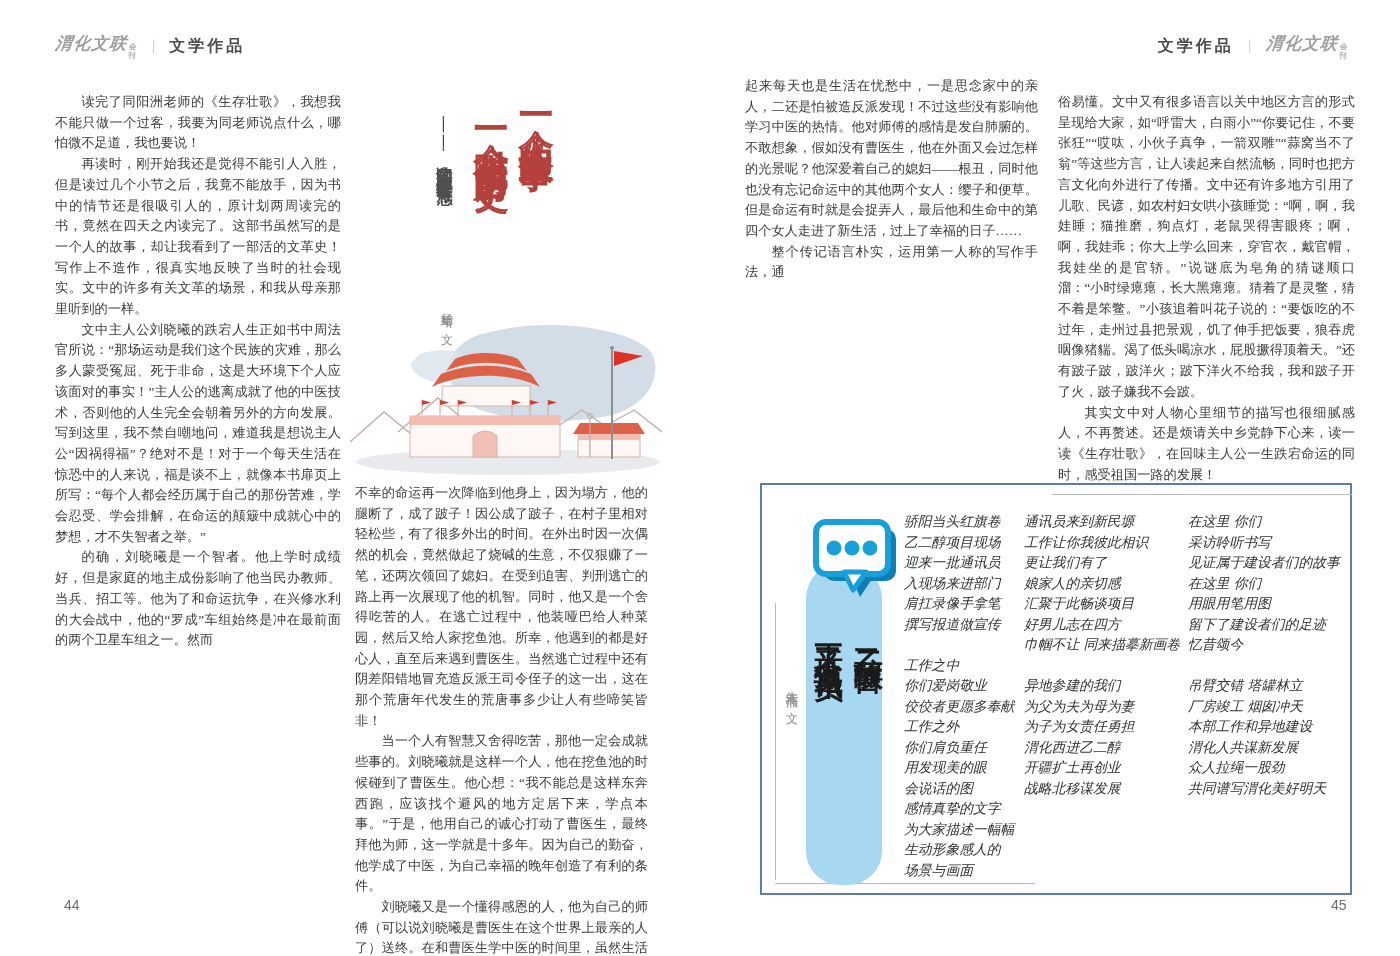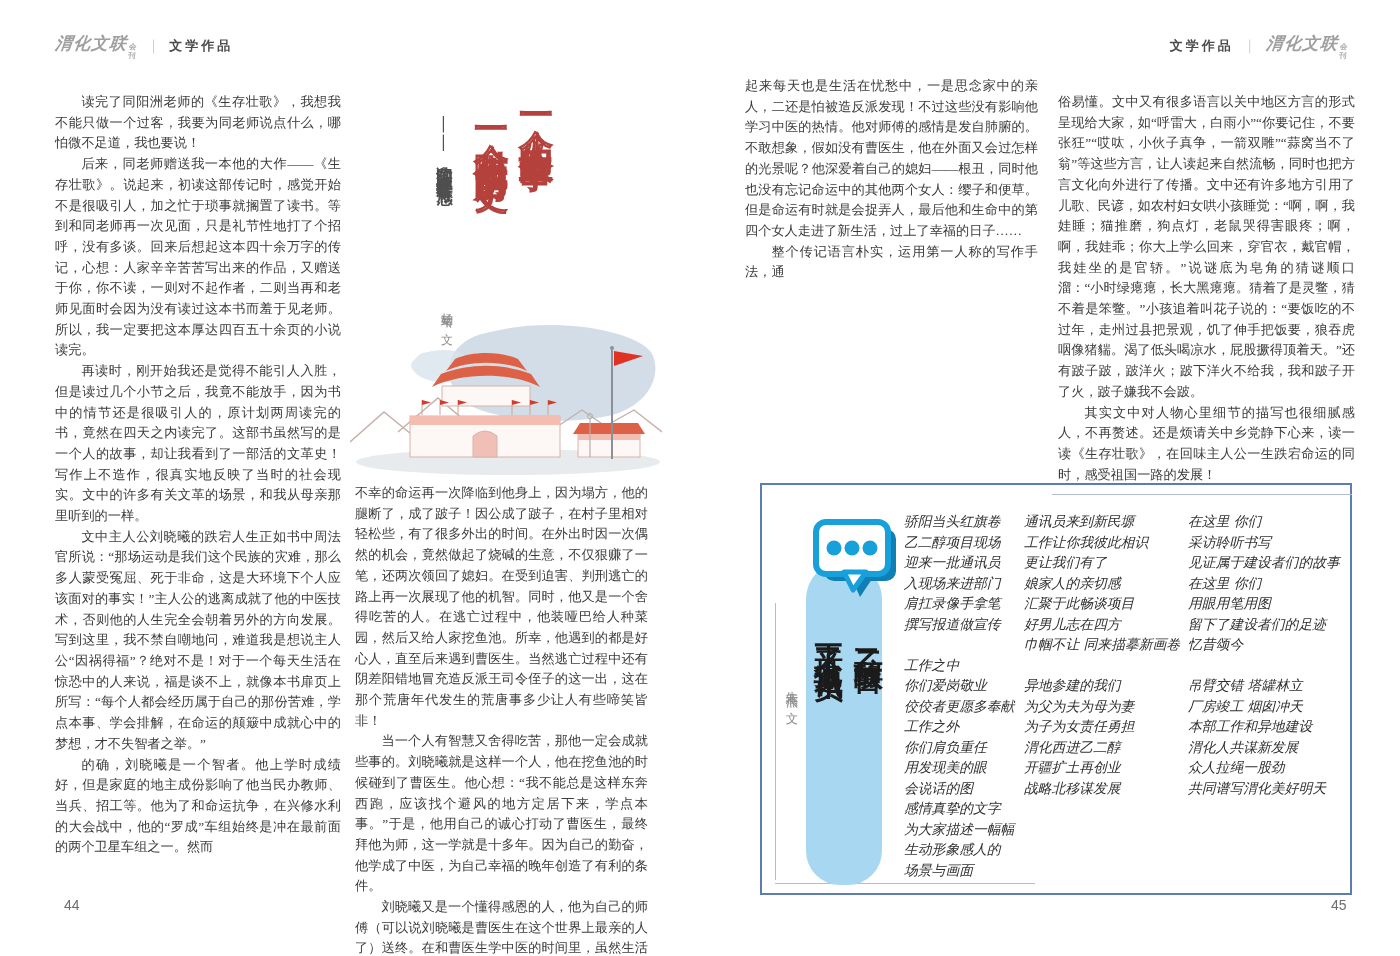--- a/index.html
+++ b/index.html
@@ -9,21 +9,21 @@
   }
   
   .hdr{position:absolute;top:32px;display:flex;align-items:center;gap:9px;}
   .hdr-left{left:55px;}
   .hdr-right{right:52px;}
   .logo{font-family:"DejaVu Serif","Liberation Serif",serif;font-style:italic;font-weight:bold;
         font-size:17px;color:#9f9f9f;letter-spacing:1px;transform:skewX(-6deg);}
   .logo-sub{display:inline-flex;flex-direction:column;font-size:7.5px;color:#ababab;
         line-height:1.15;font-style:normal;transform:none;margin-left:2px;}
   .hdr-div{color:#c9c9c9;font-size:14px;font-family:"Liberation Sans","DejaVu Sans",sans-serif;}
-  .section-label{font-family:"Liberation Sans","DejaVu Sans",sans-serif;font-size:13px;
+  .section-label{font-family:"Liberation Sans","DejaVu Sans",sans-serif;font-size:16px;
         color:#4c4c4c;letter-spacing:3px;font-weight:bold;}
   
   .col{position:absolute;text-align:justify;font-size:13.2px;line-height:20.7px;color:#3b3b3b;}
   .para{margin:0;text-indent:2em;}
   .para.cont{text-indent:0;}
   #colA{left:55px;top:92px;width:286px;}
   #colB{left:355px;top:483px;width:293px;}
   #colC{left:745px;top:76px;width:293px;}
   #colD{left:1058px;top:92px;width:297px;}
   
@@ -100,23 +100,22 @@
     <span class="section-label">文学作品</span>
     <span class="hdr-div">｜</span>
     <span class="logo"><span>渭化文联</span><span class="logo-sub">
           <span>会</span>
           <span>刊</span>
         </span></span>
   </div>
 
   <div id="colA" class="col">
       <p class="para">读完了同阳洲老师的《生存壮歌》，我想我不能只做一个过客，我要为同老师说点什么，哪怕微不足道，我也要说！</p>
-      <p class="para">后来，同老师赠送我一本他的大作——《生存壮歌》。说起来，初读这部传记时，感觉开始不是很吸引人，加之忙于琐事就搁置了读书。等到和同老师再一次见面，只是礼节性地打了个招呼，没有多谈。回来后想起这本四十余万字的传记，心想：人家辛辛苦苦写出来的作品，又赠送于你，你不读，一则对不起作者，二则当再和老师见面时会因为没有读过这本书而羞于见老师。所以，我一定要把这本厚达四百五十余页的小说读完。</p>
       <p class="para">再读时，刚开始我还是觉得不能引人入胜，但是读过几个小节之后，我竟不能放手，因为书中的情节还是很吸引人的，原计划两周读完的书，竟然在四天之内读完了。这部书虽然写的是一个人的故事，却让我看到了一部活的文革史！写作上不造作，很真实地反映了当时的社会现实。文中的许多有关文革的场景，和我从母亲那里听到的一样。</p>
-      <p class="para">文中主人公刘晓曦的跌宕人生正如书中周法官所说：“那场运动是我们这个民族的灾难，那么多人蒙受冤屈、死于非命，这是大环境下个人应该面对的事实！”主人公的逃离成就了他的中医技术，否则他的人生完全会朝着另外的方向发展。写到这里，我不禁自嘲地问，难道我是想说主人公“因祸得福”？绝对不是！对于一个每天生活在惊恐中的人来说，福是谈不上，就像本书扉页上所写：“每个人都会经历属于自己的那份苦难，学点本事、学会排解，在命运的颠簸中成就心中的梦想，才不失智者之举。”</p>
+      <p class="para">文中主人公刘晓曦的跌宕人生正如书中周法官所说：“那场运动是我们这个民族的灾难，那么多人蒙受冤屈、死于非命，这是大环境下个人应该面对的事实！”主人公的逃离成就了他的中医技术，否则他的人生完全会朝着另外的方向发展。写到这里，我不禁自嘲地问，难道我是想说主人公“因祸得福”？绝对不是！对于一个每天生活在惊恐中的人来说，福是谈不上，就像本书扉页上所写：“每个人都会经历属于自己的那份苦难，学会忍受、学会排解，在命运的颠簸中成就心中的梦想，才不失智者之举。”</p>
       <p class="para">的确，刘晓曦是一个智者。他上学时成绩好，但是家庭的地主成份影响了他当民办教师、当兵、招工等。他为了和命运抗争，在兴修水利的大会战中，他的“罗成”车组始终是冲在最前面的两个卫星车组之一。然而</p>
     </div>
   <div id="colB" class="col">
       <p class="para cont">不幸的命运再一次降临到他身上，因为塌方，他的腿断了，成了跛子！因公成了跛子，在村子里相对轻松些，有了很多外出的时间。在外出时因一次偶然的机会，竟然做起了烧碱的生意，不仅狠赚了一笔，还两次领回了媳妇。在受到迫害、判刑逃亡的路上再一次展现了他的机智。同时，他又是一个舍得吃苦的人。在逃亡过程中，他装哑巴给人种菜园，然后又给人家挖鱼池。所幸，他遇到的都是好心人，直至后来遇到曹医生。当然逃亡过程中还有阴差阳错地冒充造反派王司令侄子的这一出，这在那个荒唐年代发生的荒唐事多少让人有些啼笑皆非！</p>
       <p class="para">当一个人有智慧又舍得吃苦，那他一定会成就些事的。刘晓曦就是这样一个人，他在挖鱼池的时候碰到了曹医生。他心想：“我不能总是这样东奔西跑，应该找个避风的地方定居下来，学点本事。”于是，他用自己的诚心打动了曹医生，最终拜他为师，这一学就是十多年。因为自己的勤奋，他学成了中医，为自己幸福的晚年创造了有利的条件。</p>
       <p class="para">刘晓曦又是一个懂得感恩的人，他为自己的师傅（可以说刘晓曦是曹医生在这个世界上最亲的人了）送终。在和曹医生学中医的时间里，虽然生活不错，但说</p>
     </div>
   <div id="colC" class="col">
       <p class="para cont">起来每天也是生活在忧愁中，一是思念家中的亲人，二还是怕被造反派发现！不过这些没有影响他学习中医的热情。他对师傅的感情是发自肺腑的。不敢想象，假如没有曹医生，他在外面又会过怎样的光景呢？他深爱着自己的媳妇——根丑，同时他也没有忘记命运中的其他两个女人：缨子和便草。但是命运有时就是会捉弄人，最后他和生命中的第四个女人走进了新生活，过上了幸福的日子……</p>
       <p class="para">整个传记语言朴实，运用第一人称的写作手法，通</p>

